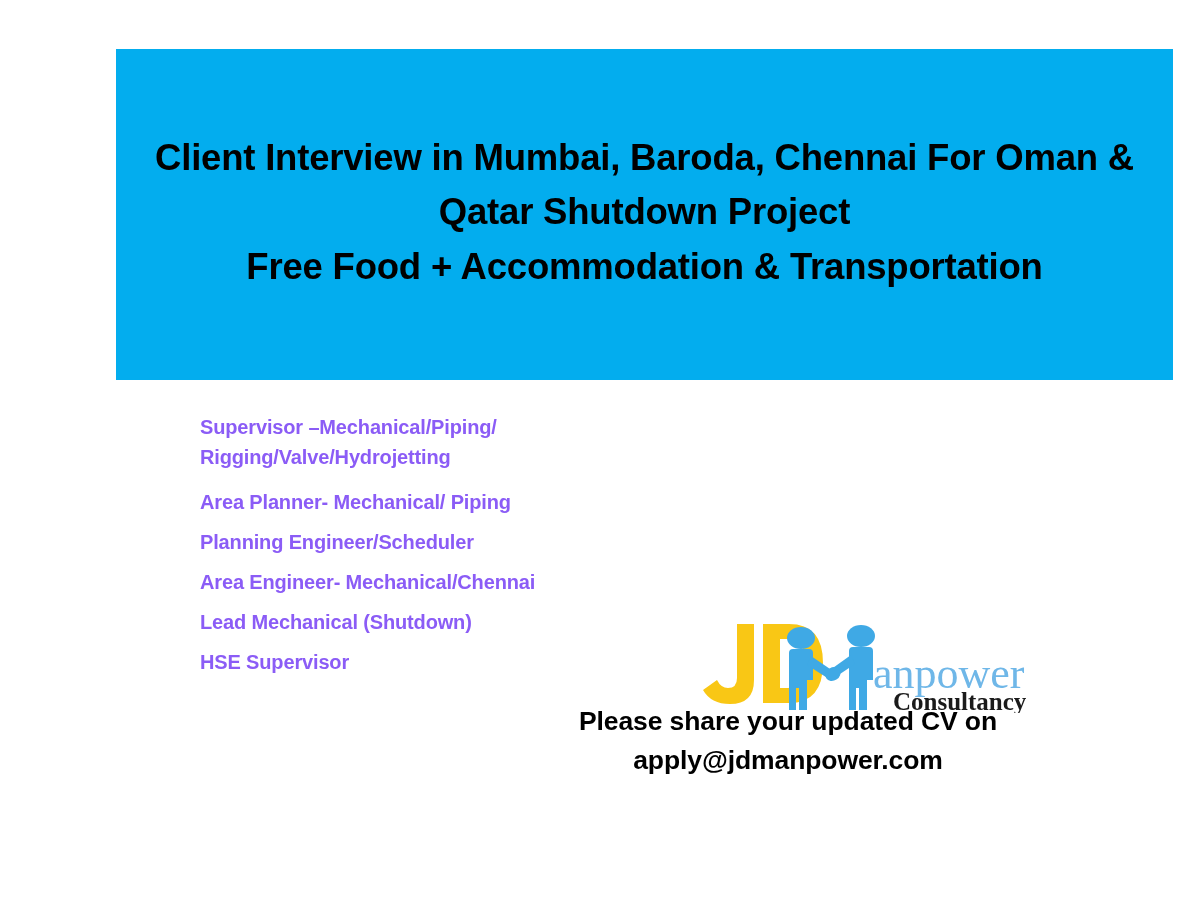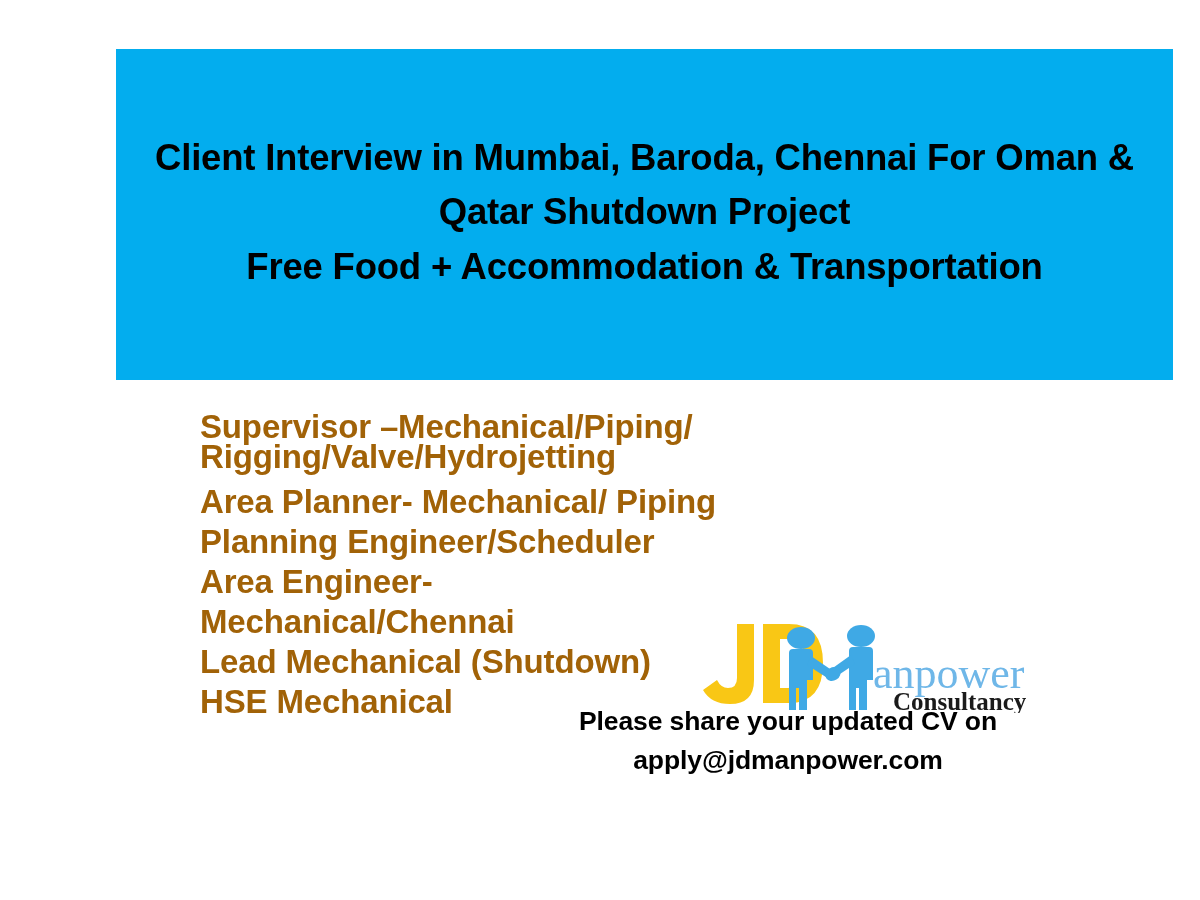--- a/index.html
+++ b/index.html
@@ -51,24 +51,24 @@
   }
 
   
   .job-list {
     position: absolute;
     left: 200px;
     top: 412px;
     width: 520px;
   }
   .job-item {
-    color: #a16207;
+    color: #8b5cf6;
     font-family: "Liberation Sans", sans-serif;
     font-weight: bold;
-    font-size: 33px;
+    font-size: 20px;
     line-height: 40px;
     letter-spacing: -0.15px;
     white-space: pre-wrap;
     text-align: left;
   }
   .job-item.wrap2 {
     line-height: 30px;
     margin-bottom: 10px;
   }
 
@@ -113,21 +113,21 @@
     <div class="banner-line banner-title">Client Interview in Mumbai, Baroda, Chennai For Oman &amp; Qatar Shutdown Project</div>
     <div class="banner-line">Free Food + Accommodation &amp; Transportation</div>
   </div>
 
   <div class="job-list">
     <div class="job-item wrap2">Supervisor –Mechanical/Piping/ Rigging/Valve/Hydrojetting</div>
     <div class="job-item">Area Planner- Mechanical/ Piping</div>
     <div class="job-item">Planning Engineer/Scheduler</div>
     <div class="job-item">Area Engineer- Mechanical/Chennai</div>
     <div class="job-item">Lead Mechanical (Shutdown)</div>
-    <div class="job-item">HSE Mechanical</div>
+    <div class="job-item">HSE Supervisor</div>
   </div>
 
   <div class="logo">
     <svg viewBox="0 0 330 95" xmlns="http://www.w3.org/2000/svg">
 
       <g>
 
         <path d="M40 6 L57 6 L57 62 Q57 86 33 86 Q14 86 6 72 L20 62 Q24 70 31 70 Q40 70 40 60 Z" fill="#F9C715"></path>
 
         <path d="M66 6 L92 6 Q126 6 126 45 Q126 85 92 85 L66 85 Z M83 21 L83 70 L91 70 Q108 70 108 45 Q108 21 91 21 Z" fill="#F9C715"></path>

